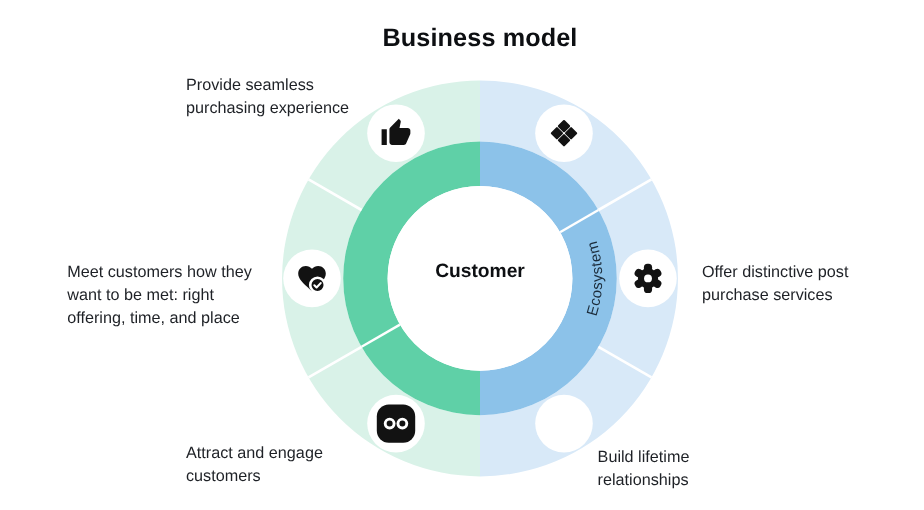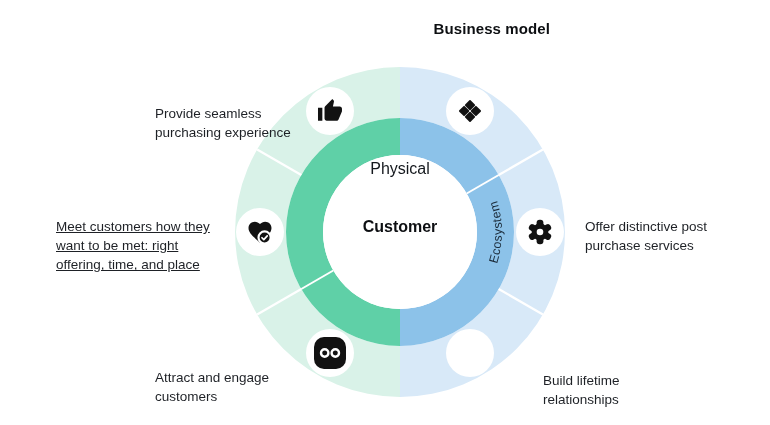--- a/index.html
+++ b/index.html
@@ -2,33 +2,33 @@
 <html><head>
 <meta charset="utf-8">
 <style>
   html,body{margin:0;padding:0;background:#fff;}
   .stage{
     position:relative;width:770px;height:425px;background:#ffffff;overflow:hidden;
     font-family:"Liberation Sans", sans-serif;
   }
   .stage svg{position:absolute;left:0;top:0;}
   .title{
-    position:absolute;left:250px;top:20px;width:300px;text-align:right;
-    font-size:15px;font-weight:700;color:#0d0f12;letter-spacing:.1px;
+    position:absolute;left:250px;top:20px;width:300px;text-align:center;
+    font-size:21px;font-weight:700;color:#0d0f12;letter-spacing:.1px;
   }
   .callout{
     position:absolute;font-size:13.5px;line-height:1.42;color:#1e2126;
     white-space:pre-line;
   }
-  .c-top-left{left:155px;top:61px;width:190px;margin-top:43px;}
+  .c-top-left{left:155px;top:61px;width:190px;}
   .c-top-right{left:522px;top:61px;width:200px;}
-  .c-left{left:56px;top:217px;width:195px;text-decoration:underline;}
+  .c-left{left:56px;top:217px;width:195px;}
   .c-right{left:585px;top:217px;width:175px;}
   .c-bottom-left{left:155px;top:368px;width:170px;}
-  .c-bottom-right{left:543px;top:371px;width:170px;}
+  .c-bottom-right{left:498px;top:371px;width:170px;}
   .ring-word{
     position:absolute;left:300px;width:200px;text-align:center;color:#14181d;
   }
   .w-physical{top:160px;font-size:16px;}
   .w-digital{top:288px;font-size:16px;}
   .w-customer{top:218px;font-size:16px;font-weight:700;color:#0d0f12;}
 </style>
 </head>
 <body>
 
@@ -104,21 +104,20 @@
       </g>
     </g>
 
     <g transform="translate(246.2,218.2) scale(1.15)">
       <path d="M12 21.35l-1.45-1.32C5.4 15.36 2 12.28 2 8.5 2 5.42 4.42 3 7.5 3c1.74 0 3.41.81 4.5 2.09C13.09 3.81 14.76 3 16.5 3 19.58 3 22 5.42 22 8.5c0 3.78-3.4 6.86-8.55 11.54L12 21.35z" fill="#121212"></path>
       <circle cx="16" cy="16.8" r="5.3" stroke="#ffffff" stroke-width="1.9" fill="#121212"></circle>
       <path d="M13.7 17 l1.6 1.6 3-3.2" fill="none" stroke="#ffffff" stroke-width="1.5" stroke-linecap="round" stroke-linejoin="round"></path>
     </g>
   </svg>
 
-  <div class="ring-word w-physical">Physical</div>
   <div class="ring-word w-customer">Customer</div>
 
   <div class="callout c-top-left">Provide seamless
 purchasing experience</div>
   <div class="callout c-left">Meet customers how they
 want to be met: right
 offering, time, and place</div>
   <div class="callout c-right">Offer distinctive post
 purchase services</div>
   <div class="callout c-bottom-left">Attract and engage

